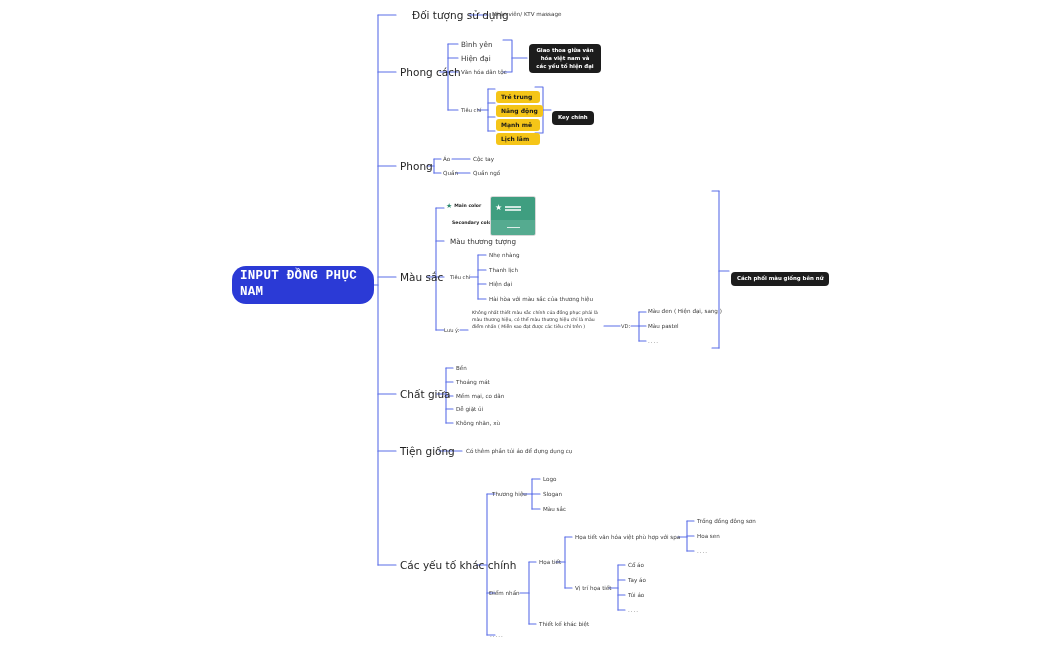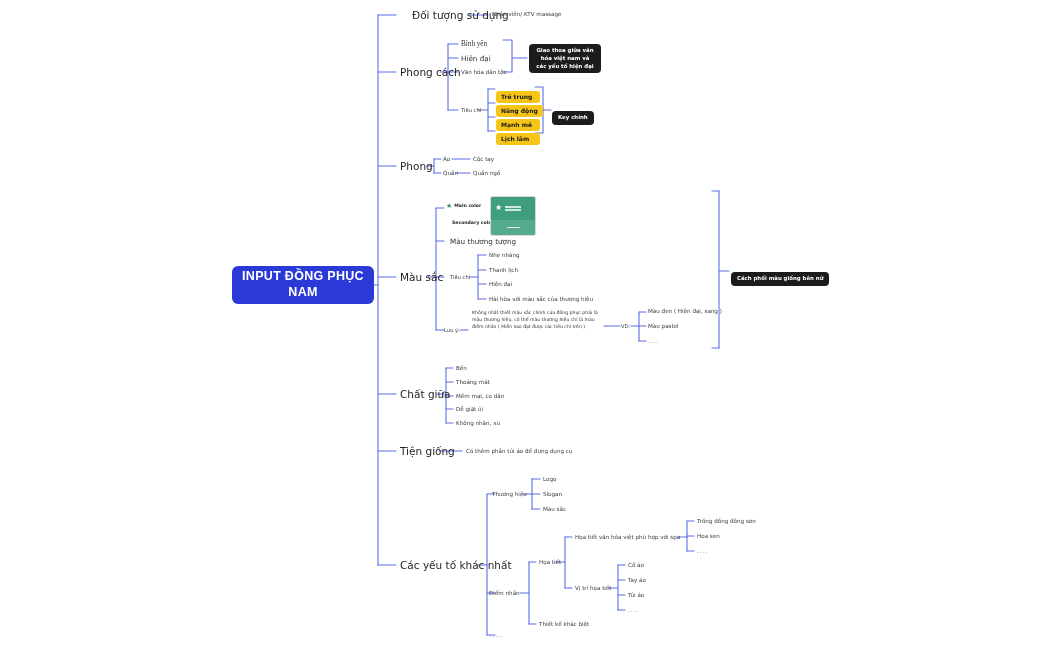--- a/index.html
+++ b/index.html
@@ -16,28 +16,28 @@
   }
   #wires { position: absolute; inset: 0; width: 1050px; height: 650px; pointer-events: none; }
 
   .node { position: absolute; white-space: nowrap; color: #2b2b2b; line-height: 1.25; }
 
   
   .root {
     left: 232px; top: 266px;
     width: 142px; height: 38px;
     background: #2b3ad6;
-    border-radius: 6px;
+    border-radius: 14px;
     color: #ffffff;
-    font-family: Liberation Sans, sans-serif;
+    font-family: Liberation Mono, monospace;
     font-weight: bold;
     font-size: 12.5px;
     letter-spacing: .3px;
     display: flex; align-items: center; justify-content: center;
-    text-align: center;
+    text-align: left;
     white-space: normal;
     padding: 0 8px;
   }
 
   
   .lvl1 { font-size: 10.5px; color: #1f1f1f; }
   
   .lvl2 { font-size: 7.2px; color: #333; }
   
   .lvl3 { font-size: 5.6px; color: #3a3a3a; }
@@ -231,21 +231,21 @@
       <path d="M618 610 L625 610"></path>
     </g>
   </svg>
 
   <div class="node root">INPUT ĐỒNG PHỤC NAM</div>
 
   <div class="node lvl1" style="left:412px; top:9px;">Đối tượng sử dụng</div>
   <div class="node lvl3" style="left:492px; top:11px;">Nhân viên/ KTV massage</div>
 
   <div class="node lvl1" style="left:400px; top:66px;">Phong cách</div>
-  <div class="node lvl2" style="left:461px; top:40px;font-family:Liberation Serif, serif;">Bình yên</div>
+  <div class="node lvl2" style="left:461px; top:40px;">Bình yên</div>
   <div class="node lvl2" style="left:461px; top:54px;">Hiện đại</div>
   <div class="node lvl3" style="left:461px; top:69px;">Văn hóa dân tộc</div>
   <div class="node lvl4" style="left:461px; top:107px;">Tiêu chí</div>
 
   <div class="node" style="left:529px; top:44px;">
     <span class="badge-dark wide">Giao thoa giữa văn hóa việt nam và các yếu tố hiện đại</span>
   </div>
 
   <div class="node" style="left:496px; top:84px;">
     <span class="badge-yellow">Trẻ trung</span>
@@ -313,21 +313,21 @@
   <div class="node lvl1" style="left:400px; top:388px;">Chất giữa</div>
   <div class="node lvl3" style="left:456px; top:365px;">Bền</div>
   <div class="node lvl3" style="left:456px; top:379px;">Thoáng mát</div>
   <div class="node lvl3" style="left:456px; top:393px;">Mềm mại, co dãn</div>
   <div class="node lvl3" style="left:456px; top:406px;">Dễ giặt ủi</div>
   <div class="node lvl3" style="left:456px; top:420px;">Không nhăn, xù</div>
 
   <div class="node lvl1" style="left:400px; top:445px;">Tiện giống</div>
   <div class="node lvl3" style="left:466px; top:448px;">Có thêm phần túi áo để đựng dụng cụ</div>
 
-  <div class="node lvl1" style="left:400px; top:559px;">Các yếu tố khác nhất</div>
+  <div class="node lvl1" style="left:400px; top:559px;">Các yếu tố khác chính</div>
 
   <div class="node lvl3" style="left:492px; top:491px;">Thương hiệu</div>
   <div class="node lvl3" style="left:543px; top:476px;">Logo</div>
   <div class="node lvl3" style="left:543px; top:491px;">Slogan</div>
   <div class="node lvl3" style="left:543px; top:506px;">Màu sắc</div>
 
   <div class="node lvl3" style="left:489px; top:590px;">Điểm nhấn</div>
   <div class="node lvl3" style="left:539px; top:559px;">Họa tiết</div>
   <div class="node lvl3" style="left:539px; top:621px;">Thiết kế khác biệt</div>
 

